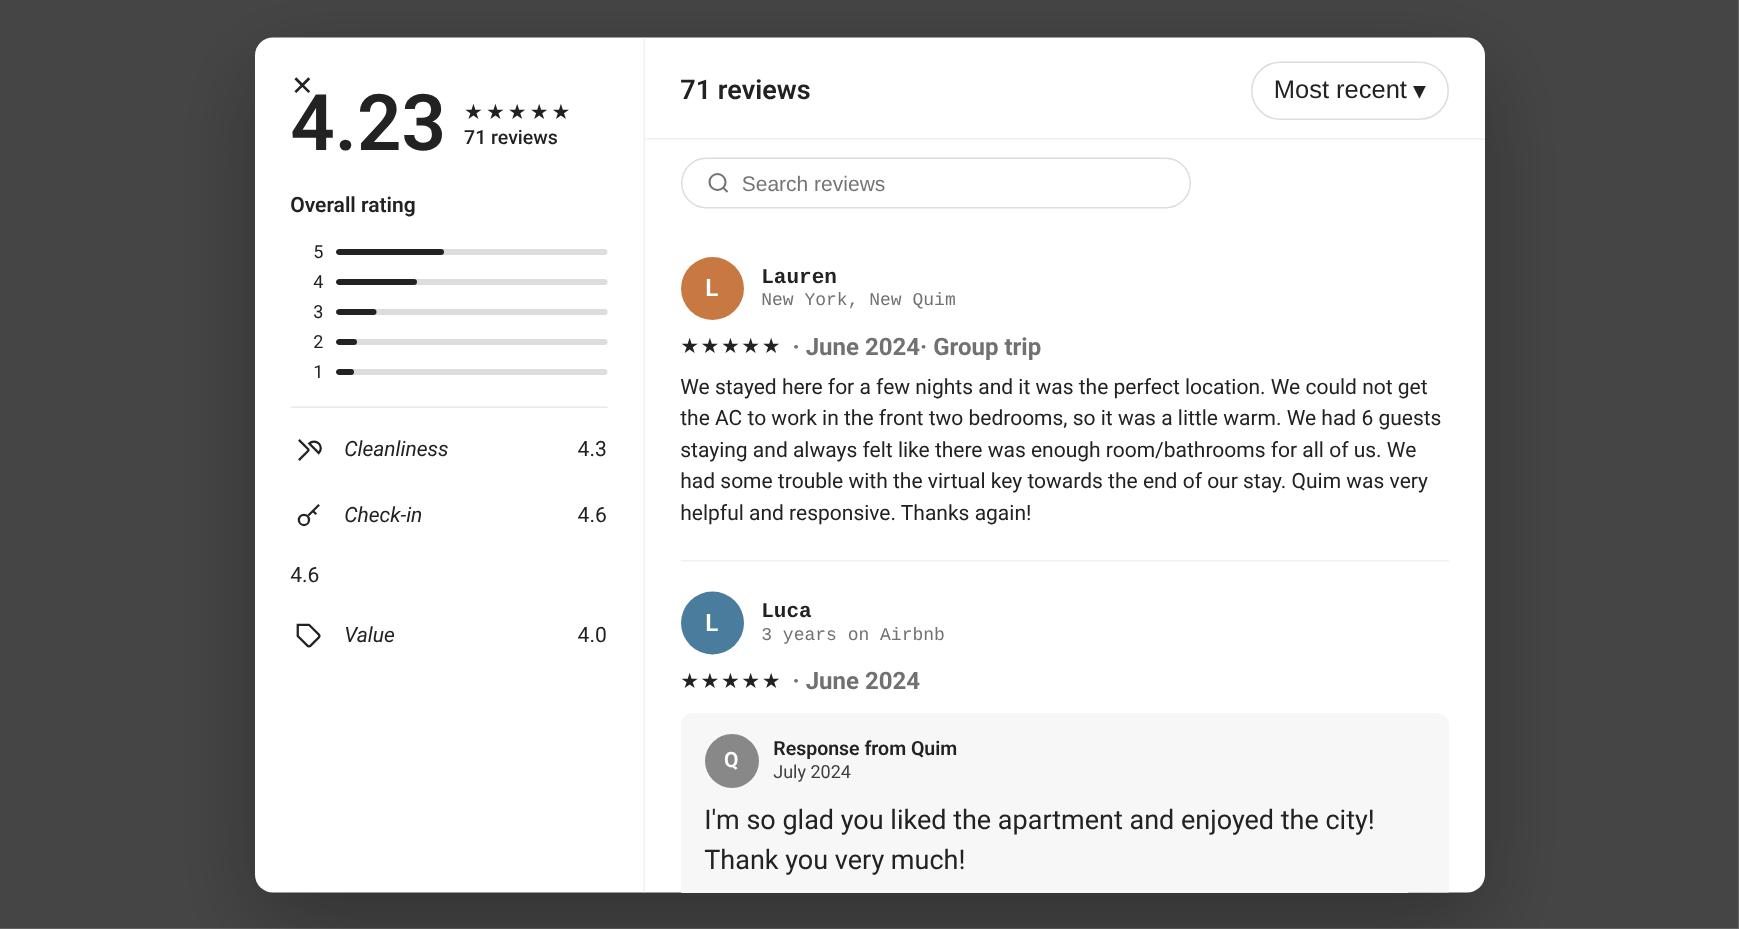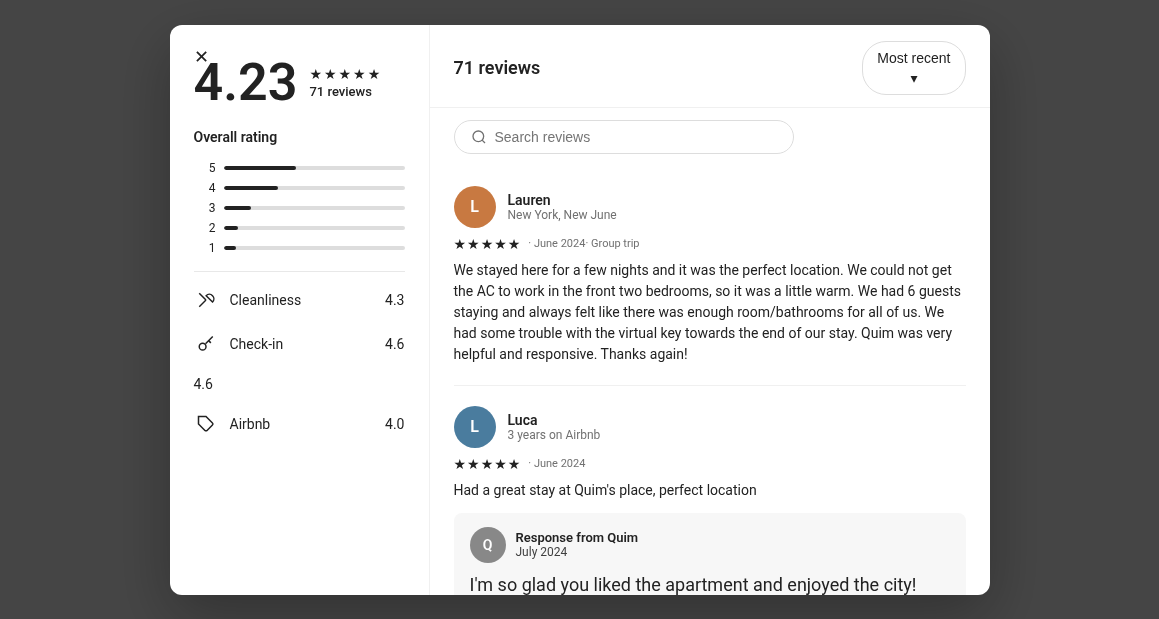--- a/index.html
+++ b/index.html
@@ -170,20 +170,21 @@
       display: flex;
       align-items: center;
       justify-content: center;
       color: #222;
     }
 
     .category-name {
       font-size: 14px;
       color: #222;
       font-weight: 400;
+      font-style: italic;
     }
 
     .category-score {
       font-size: 14px;
       color: #222;
       font-weight: 400;
     }
 
     
     .right-panel {
@@ -255,20 +256,21 @@
       font-size: 16px;
       font-weight: 600;
       color: #fff;
       flex-shrink: 0;
       overflow: hidden;
     }
 
     .reviewer-info {
       display: flex;
       flex-direction: column;
+      font-family: Liberation Mono, monospace;
     }
 
     .reviewer-name {
       font-size: 14px;
       font-weight: 600;
       color: #222;
     }
 
     .reviewer-location {
       font-size: 12px;
@@ -281,22 +283,23 @@
       gap: 8px;
       margin-bottom: 8px;
     }
 
     .review-stars {
       display: flex;
       gap: 1px;
     }
 
     .review-date {
-      font-size: 11px;
+      font-size: 16px;
       color: #717171;
+      font-weight: bold;
     }
 
     .review-text {
       font-size: 14px;
       color: #222;
       line-height: 1.5;
     }
 
     
     .host-response {
@@ -348,26 +351,25 @@
       line-height: 1.5;
     }
 
     .sort-dropdown {
       display: flex;
       align-items: center;
       gap: 4px;
       padding: 8px 14px;
       border: 1px solid #ddd;
       border-radius: 24px;
-      font-size: 14px;
+      font-size: 17px;
       cursor: pointer;
       background: #fff;
       color: #222;
       font-weight: 500;
-      flex-direction: column;
     }
 
     
     .reviews-list::-webkit-scrollbar { width: 4px; }
     .reviews-list::-webkit-scrollbar-track { background: transparent; }
     .reviews-list::-webkit-scrollbar-thumb { background: #ccc; border-radius: 2px; }
   </style>
 </head>
 <body>
 
@@ -464,21 +466,21 @@
     <span class="category-score">4.6</span>
   </div>
             <div class="category-row">
     <div class="category-left">
       <div class="category-icon">
                   <svg width="18" height="18" viewBox="0 0 24 24" fill="none" stroke="#222" stroke-width="2">
                     <path d="M20.59 13.41l-7.17 7.17a2 2 0 0 1-2.83 0L2 12V2h10l8.59 8.59a2 2 0 0 1 0 2.82z"></path>
                     <line x1="7" y1="7" x2="7.01" y2="7"></line>
                   </svg>
                 </div>
-      <span class="category-name">Airbnb</span>
+      <span class="category-name">Value</span>
     </div>
     <span class="category-score">4.0</span>
   </div>
           </div>
 
       </div>
 
       <div class="right-panel">
 
         <div class="right-header">
@@ -496,21 +498,21 @@
           </svg>
           <input type="text" placeholder="Search reviews" style="">
         </div>
 
         <div class="reviews-list" id="reviews-list">
         <div class="review-item">
     <div class="reviewer-header">
       <div class="avatar" style="background:#c87941">L</div>
       <div class="reviewer-info">
         <span class="reviewer-name">Lauren</span>
-        <span class="reviewer-location">New York, New June</span>
+        <span class="reviewer-location">New York, New Quim</span>
       </div>
     </div>
     <div class="review-meta">
       <div class="review-stars">
                   <span class="star">★</span>
                   <span class="star">★</span>
                   <span class="star">★</span>
                   <span class="star">★</span>
                   <span class="star">★</span>
                 </div>
@@ -530,21 +532,20 @@
     <div class="review-meta">
       <div class="review-stars">
                   <span class="star">★</span>
                   <span class="star">★</span>
                   <span class="star">★</span>
                   <span class="star">★</span>
                   <span class="star">★</span>
                 </div>
       <span class="review-date">· June 2024</span>
     </div>
-    <p class="review-text">Had a great stay at Quim's place, perfect location</p>
 
       <div class="host-response">
         <div class="host-response-header">
           <div class="host-avatar" style="background:#888">Q</div>
           <div class="host-info">
             <span class="host-name">Response from Quim</span>
             <span class="host-date">July 2024</span>
           </div>
         </div>
         <p class="host-text">I'm so glad you liked the apartment and enjoyed the city! Thank you very much!</p>

